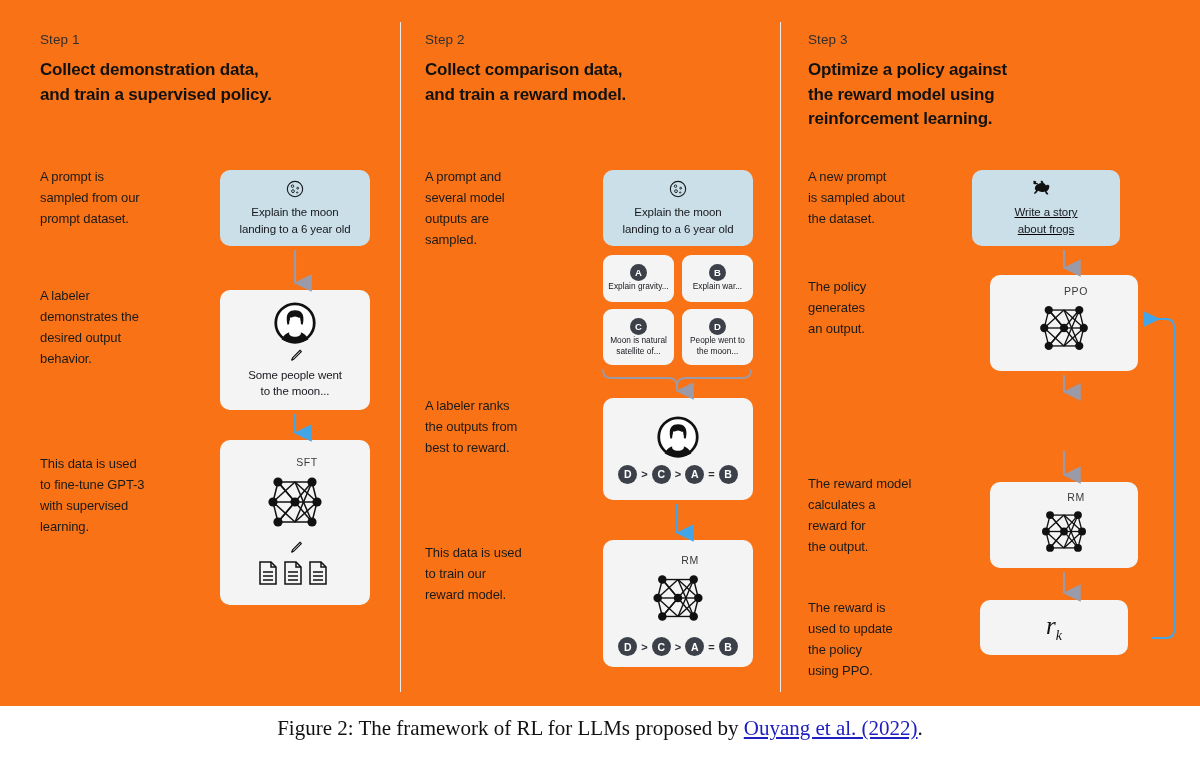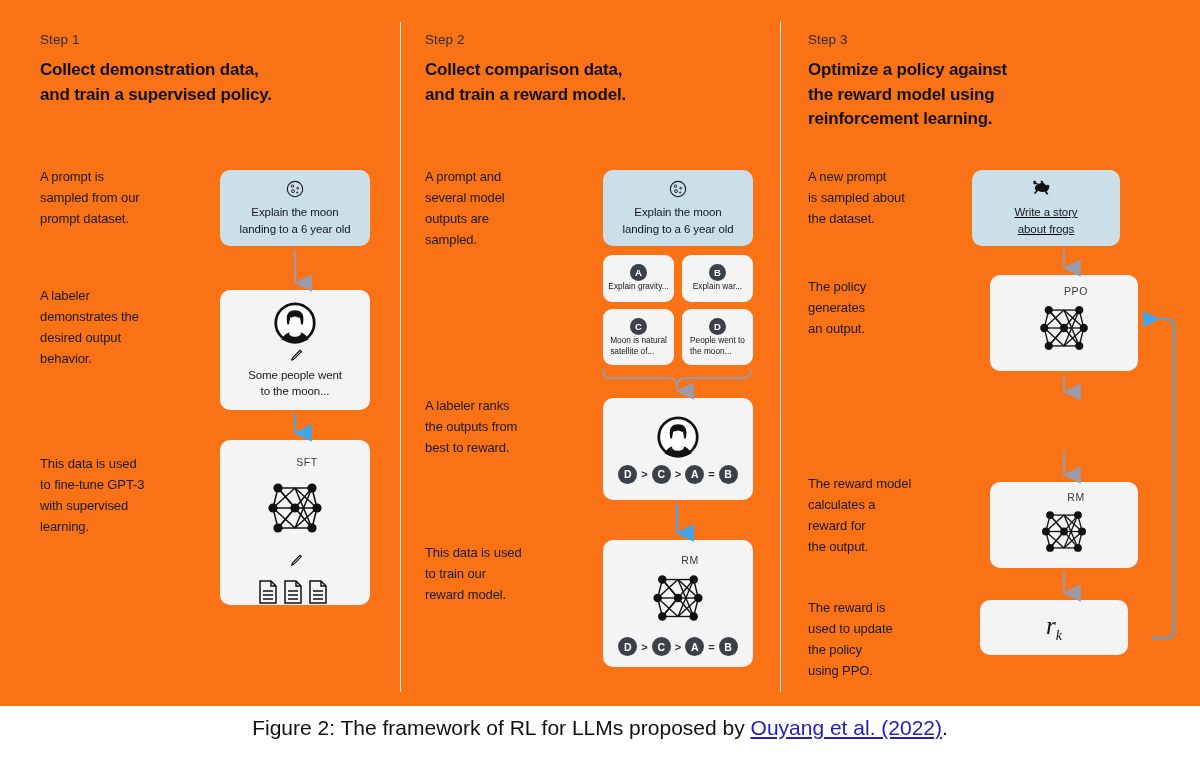--- a/index.html
+++ b/index.html
@@ -74,21 +74,21 @@
     margin-left: 24px;
   }
   .small-card {
     position: absolute;
     border-radius: 9px; background: #f4f4f4;
     display: flex; flex-direction: column;
     align-items: center; justify-content: flex-start;
     padding-top: 9px;
   }
   .small-card .cap {
-    font-size: 8.3px; color: #16181d; 
+    font-size: 8.3px; color: #16181d; text-align: center;
     line-height: 1.35; margin-top: 0; padding: 0 4px;
   }
   .badge {
     width: 17px; height: 17px; border-radius: 50%;
     background: #3c4049; color: #fff;
     font-size: 9.5px; font-weight: bold;
     display: flex; align-items: center; justify-content: center;
   }
 
   .rank-row { display: flex; align-items: center; gap: 4px; margin-top: 6px; }
@@ -102,21 +102,21 @@
   .rk sub { font-size: 14px; font-style: italic; }
 
   svg { display: block; overflow: visible; }
   .arrowlayer { position: absolute; left: 0; top: 0; width: 1200px; height: 706px; pointer-events: none; }
 
   
   #caption {
     position: absolute;
     left: 0; top: 716px; width: 1200px;
     text-align: center;
-    font-family: Liberation Sans, sans-serif;
+    font-family: Liberation Serif, serif;
     font-size: 21px; color: #111;
   }
   #caption a {
     color: #2020c0; text-decoration: underline;
   }
 </style>
 </head>
 <body>
 
 <div id="figure-area">
@@ -168,21 +168,21 @@
       <span style="margin:2px 0 3px 0;">
         <svg width="17" height="17" viewBox="0 0 24 24">
           <path d="M18.5 4.6l1.8 1.8L9.6 17.1l-3 1.2 1.2-3z" fill="none" stroke="#111" stroke-width="1.6" stroke-linejoin="round"></path>
           <path d="M6.8 18.4l1.3.3" stroke="#111" stroke-width="1.3"></path>
         </svg>
       </span>
       <div class="cap" style="white-space:pre-line">Some people went
 to the moon...</div>
     </div>
 
-    <div class="node" style="left:200px; top:440px; width:150px; height:165px; justify-content:space-between; padding-top:16px;">
+    <div class="node" style="left:200px; top:440px; width:150px; height:165px; justify-content:flex-start; padding-top:16px;">
       <div class="netlabel">SFT</div>
       <span>
         <svg width="78" height="62" viewBox="0 0 78 62">
           <g stroke="#111" stroke-width="1.5">
             <line x1="17" y1="31" x2="39" y2="11"></line>
               <line x1="17" y1="31" x2="39" y2="31"></line>
               <line x1="17" y1="31" x2="39" y2="51"></line>
             <line x1="17" y1="31" x2="22" y2="11"></line>
               <line x1="17" y1="31" x2="22" y2="51"></line>
             <line x1="22" y1="11" x2="39" y2="31"></line>

